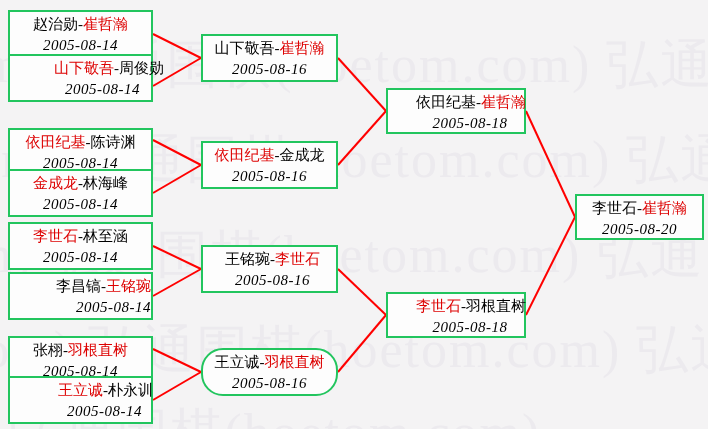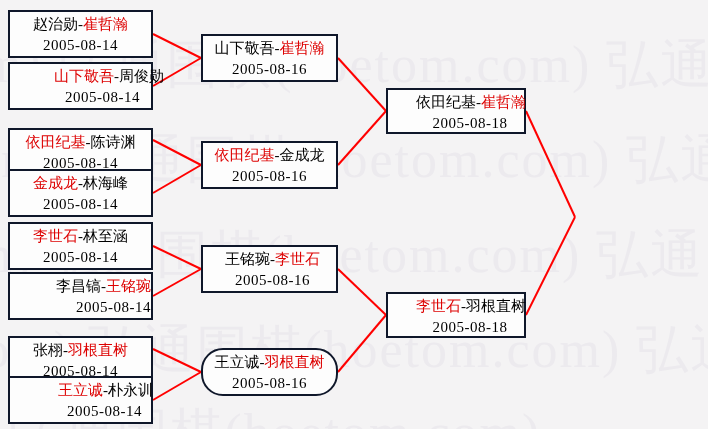--- a/index.html
+++ b/index.html
@@ -29,35 +29,35 @@
     position: absolute;
     left: 0; top: 0;
     width: 708px;
     height: 429px;
     z-index: 1;
   }
   .match-box {
     position: absolute;
     box-sizing: border-box;
     background: #fdfdfd;
-    border: 2px solid #0f172a;
+    border: 2px solid #22c55e;
     text-align: center;
     z-index: 2;
     font-size: 15px;
     line-height: 21px;
     color: #000000;
     padding-top: 2px;
   }
   .match-box .names { white-space: nowrap; }
   .match-box .win { color: #dd0000; }
-  .match-box .date { letter-spacing: 0.5px; }
+  .match-box .date { letter-spacing: 0.5px; font-style: italic; }
 
   
   .r1 { left: 8px;  width: 145px; height: 48px; }
-  .r1.m0 { top: 10px; }  .r1.m1 { top: 62px; padding-left: 44px; }
+  .r1.m0 { top: 10px; }  .r1.m1 { top: 54px; padding-left: 44px; }
   .r1.m2 { top: 128px; text-align: center; } .r1.m3 { top: 169px; }
   .r1.m4 { top: 222px; } .r1.m5 { top: 272px; text-align: right; }
   .r1.m6 { top: 336px; } .r1.m7 { top: 376px; padding-left: 48px; }
   
   .r2 { left: 201px; width: 137px; height: 48px; }
   .r2.m0 { top: 34px; }  .r2.m1 { top: 141px; }
   .r2.m2 { top: 245px; padding-left: 6px; } .r2.m3 { top: 348px; border-radius: 22px; }
   
   .r3 { left: 386px; width: 140px; height: 46px; padding-left: 28px; }
   .r3.m0 { top: 88px; } .r3.m1 { top: 292px; }
@@ -145,14 +145,18 @@
 
   <div class="match-box r3 m0">
     <div class="names"><span>依田纪基</span><span>-</span><span class="win">崔哲瀚</span></div>
     <div class="date">2005-08-18</div>
   </div>
   <div class="match-box r3 m1">
     <div class="names"><span class="win">李世石</span><span>-</span><span>羽根直树</span></div>
     <div class="date">2005-08-18</div>
   </div>
 
+  <div class="match-box r4 m0">
+    <div class="names"><span>李世石</span><span>-</span><span class="win">崔哲瀚</span></div>
+    <div class="date">2005-08-20</div>
+  </div>
 
 </div>
 
 </body></html>

